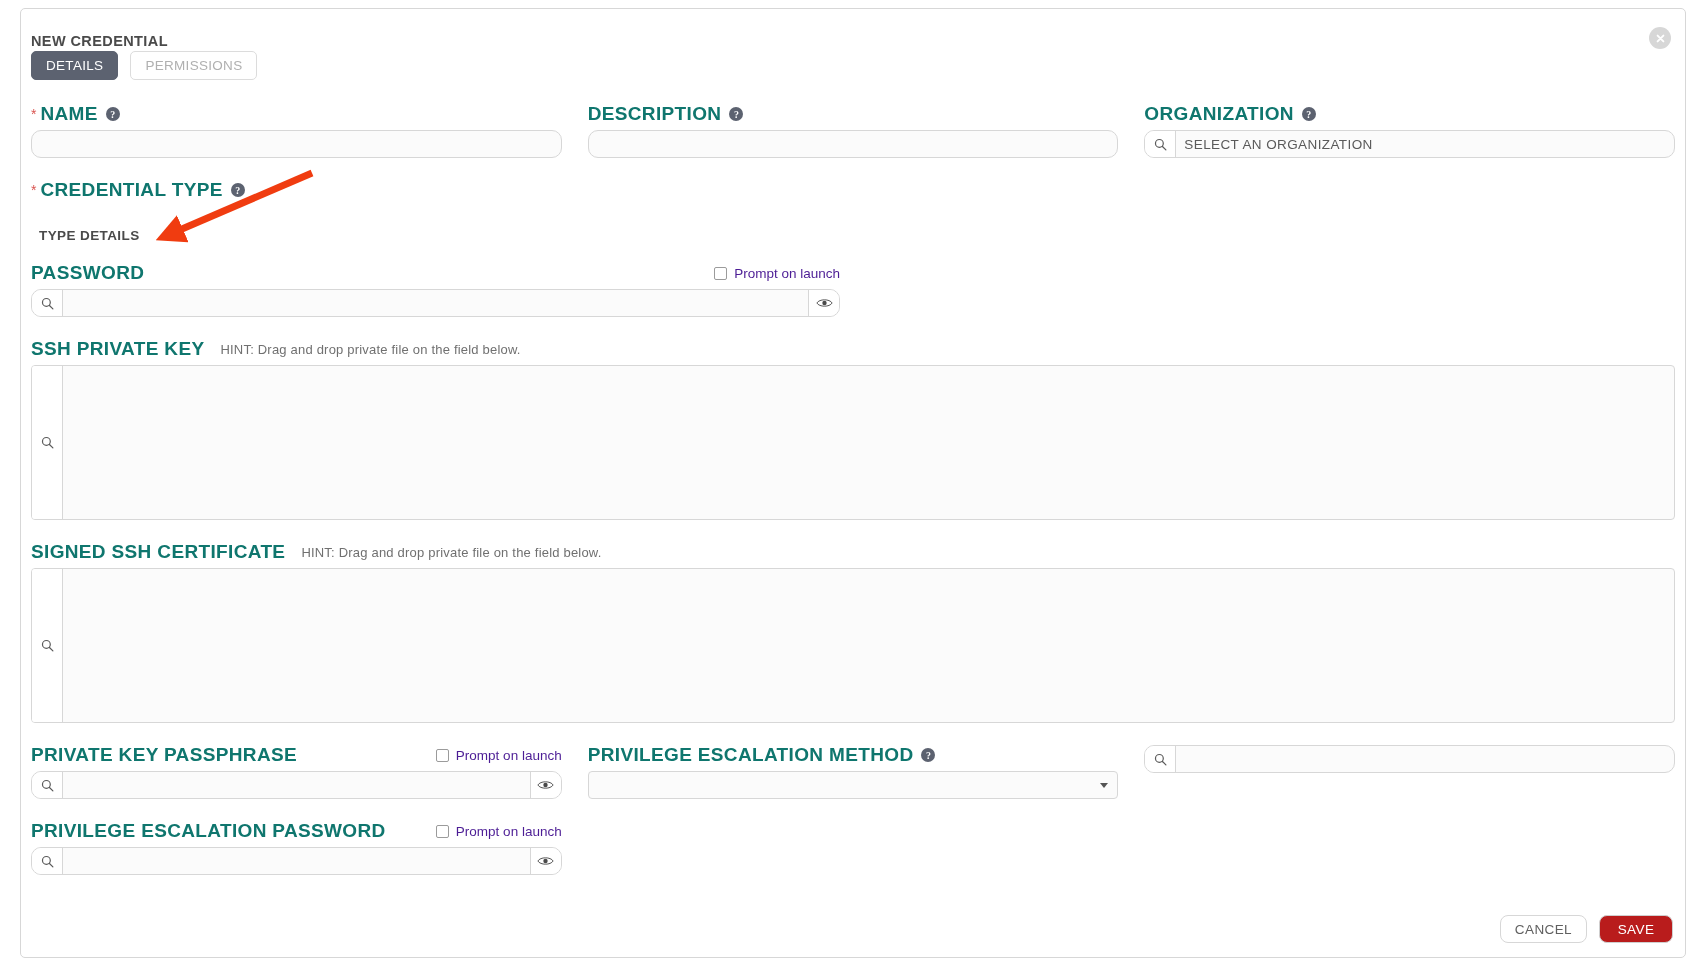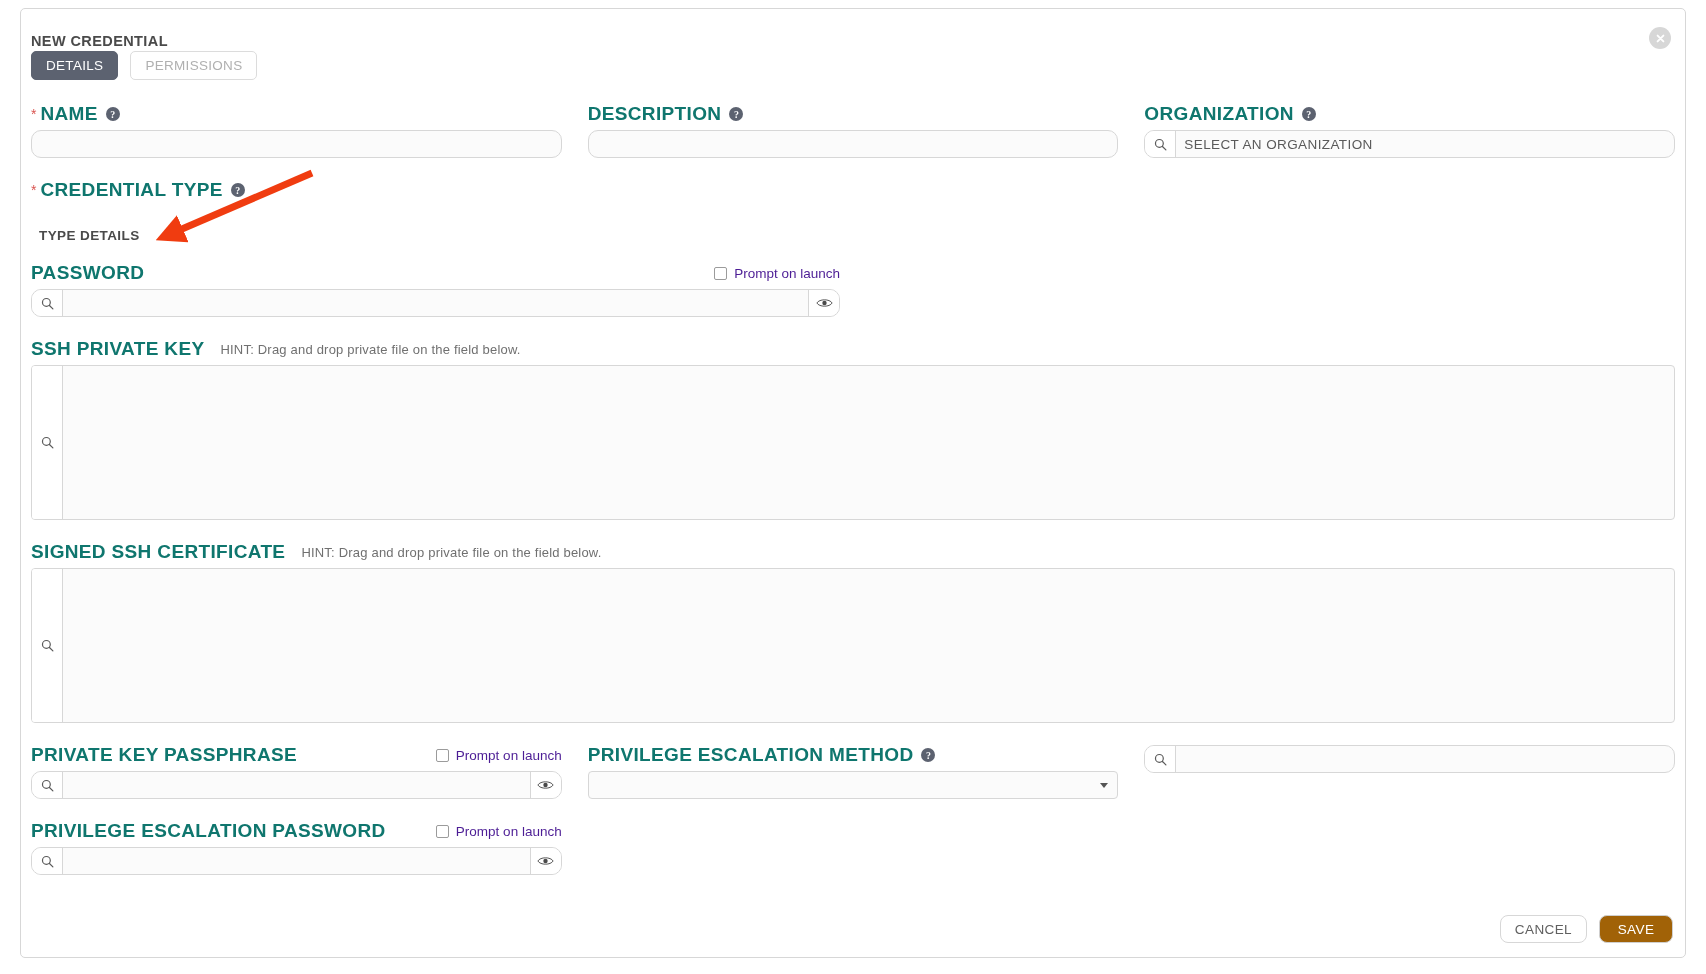--- a/index.html
+++ b/index.html
@@ -135,21 +135,21 @@
   .footer {
     position: absolute; right: 12px; bottom: 14px;
     display: flex; gap: 12px; align-items: center;
   }
   .btn {
     height: 28px; min-width: 74px; padding: 0 14px;
     display: flex; align-items: center; justify-content: center;
     font-size: 13.5px; letter-spacing: .4px; border-radius: 8px; cursor: pointer;
   }
   .btn.cancel { background: #fff; border: 1px solid #d7d7d7; color: #606060; }
-  .btn.save { background: #a16207; border: 1px solid #cfcfcf; color: #ffffff; cursor: default; }
+  .btn.save { background: #b91c1c; border: 1px solid #cfcfcf; color: #ffffff; cursor: default; }
 
   svg.ic { display: block; }
   .arrow-overlay { position: absolute; left: 0; top: 0; width: 1706px; height: 974px; pointer-events: none; }
 </style>
 </head>
 <body>
 
 <div class="card">
 
   <div class="panel-title">NEW CREDENTIAL</div>

